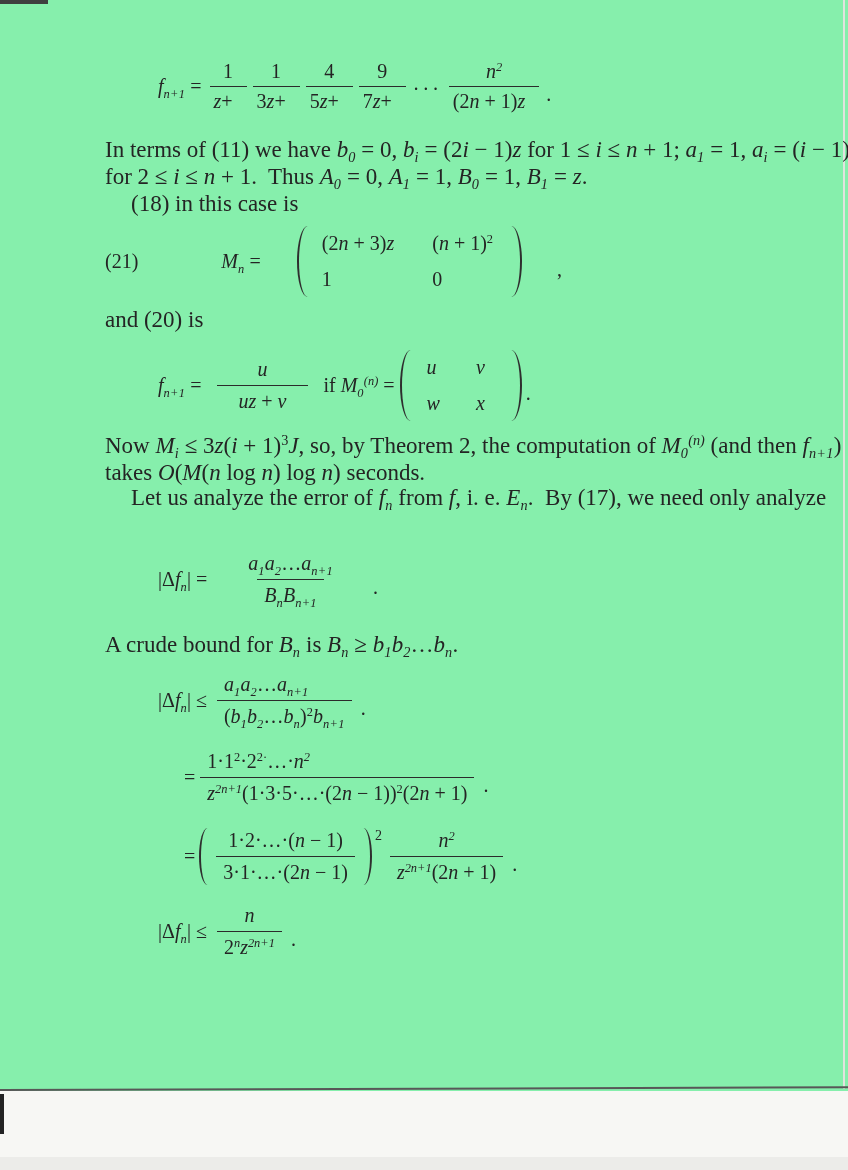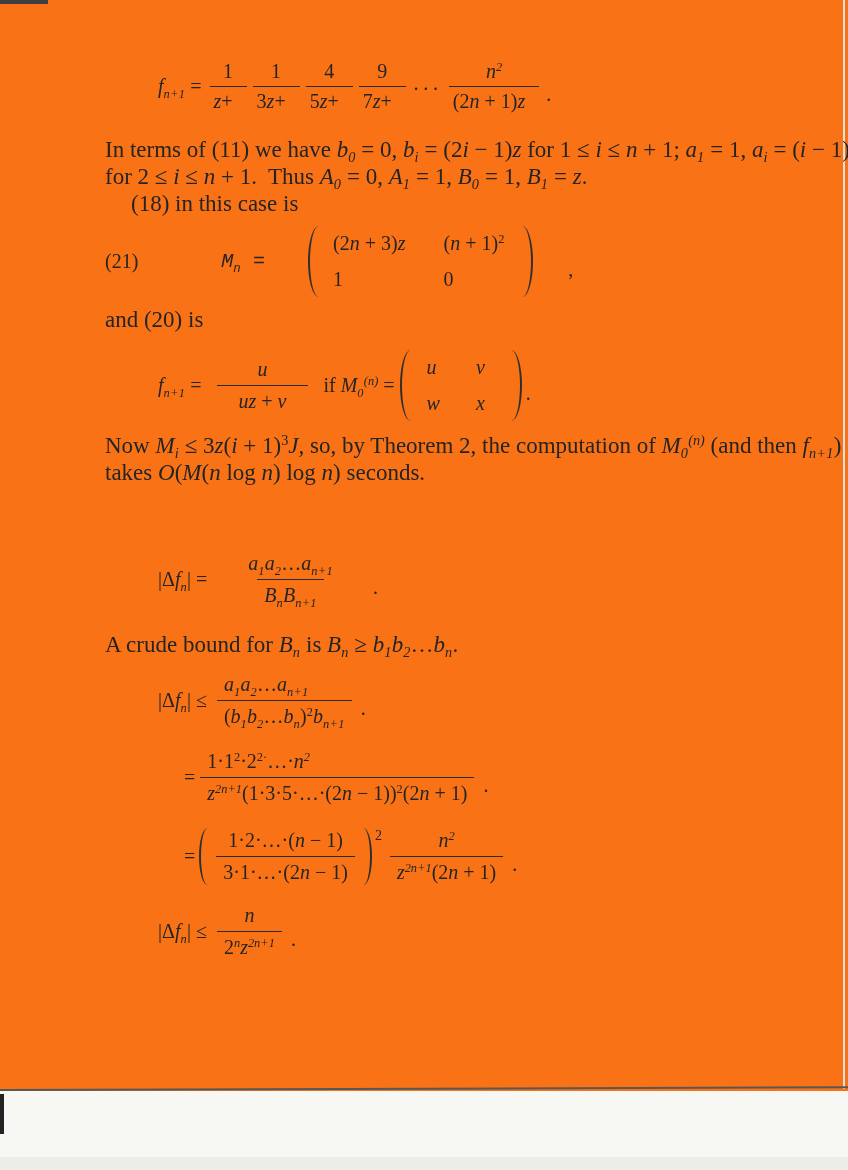--- a/index.html
+++ b/index.html
@@ -2,21 +2,21 @@
 <html><head>
 <meta charset="utf-8">
 <style>
   html, body { margin:0; padding:0; }
   .canvas {
     position:relative; width:848px; height:1170px; overflow:hidden;
     background:#f4f4f1;
     font-family:"Liberation Serif","DejaVu Serif",serif;
     color:#242424;
   }
-  .page { position:absolute; left:0; top:0; width:848px; height:1091px; background:#f97316; }
+  .page { position:absolute; left:0; top:0; width:848px; height:1091px; background:#86efac; }
   .abs { position:absolute; }
 
   
   .para { font-size:23px; }
   .pline { line-height:27px; white-space:pre; }
   .indent { padding-left:26px; }
 
   
   .eq { display:flex; align-items:center; font-size:20px; white-space:pre; }
   .seg { white-space:pre; }
@@ -39,21 +39,21 @@
   .mwrap { display:inline-flex; align-items:stretch; }
   .pwrap { display:inline-flex; align-items:stretch; margin-left:4px; }
   .matrix { display:grid; grid-template-columns:max-content max-content; justify-items:start; align-items:center; }
   .m21 { column-gap:38px; row-gap:13px; padding:6px 14px 6px 10px; }
   .m20 { column-gap:36px; row-gap:13px; padding:6px 22px 6px 12px; }
   .paren-l { width:13px; border-left:2.4px solid #2e2e2e; border-radius:15px 0 0 15px / 50px 0 0 50px; }
   .paren-r { width:13px; border-right:2.4px solid #2e2e2e; border-radius:0 15px 15px 0 / 0 50px 50px 0; }
   .pwrap .paren-l { width:10px; border-radius:12px 0 0 12px / 40px 0 0 40px; }
   .pwrap .paren-r { width:10px; border-radius:0 12px 12px 0 / 0 40px 40px 0; }
   .pow2 { align-self:flex-start; font-size:14px; margin:0 3px 0 3px; }
-  .lhs-gap { margin-left:52px;font-family:Liberation Mono, monospace; }
+  .lhs-gap { margin-left:52px; }
 
   
   .corner-mark { position:absolute; left:0; top:0; width:48px; height:4px; background:#3f3f3f; }
   .right-line { position:absolute; left:843px; top:0; width:2px; height:1089px; background:#e2e2df; }
   .page-edge { position:absolute; left:0; top:1089px; width:852px; height:2px; background:#575757; transform:rotate(-0.18deg); transform-origin:left center; }
   .scan-bottom { position:absolute; left:0; top:1091px; width:848px; height:79px; background:#f7f7f4; }
   .scan-strip { position:absolute; left:0; top:1157px; width:848px; height:13px; background:#ecece9; }
   .left-nub { position:absolute; left:0; top:1094px; width:4px; height:40px; background:#232323; }
 </style>
 </head>
@@ -136,20 +136,21 @@
       </span>
       <span class="tp">.</span>
     </div>
 
     <div class="para abs" style="left:105px; top:432px;">
       <div class="pline seg"><span>Now </span><span class="it">M<sub>i</sub></span><span> ≤ 3</span><span class="it">z</span><span>(</span><span class="it">i</span><span> + 1)<sup>3</sup></span><span class="it">J</span><span>, so, by Theorem 2, the computation of </span><span class="it">M<sub>0</sub><sup>(n)</sup></span><span> (and then </span><span class="it">f<sub>n+1</sub></span><span>)</span></div>
       <div class="pline seg"><span>takes </span><span class="it">O</span><span>(</span><span class="it">M</span><span>(</span><span class="it">n</span><span> log </span><span class="it">n</span><span>) log </span><span class="it">n</span><span>) seconds.</span></div>
     </div>
 
     <div class="para abs" style="left:105px; top:484px;">
+      <div class="pline seg indent"><span>Let us analyze the error of </span><span class="it">f<sub>n</sub></span><span> from </span><span class="it">f</span><span>, i. e. </span><span class="it">E<sub>n</sub></span><span>.  By (17), we need only analyze</span></div>
     </div>
 
     <div class="eq abs" style="left:158px; top:551px;gap:24px;">
       <span class="seg"><span>|Δ</span><span class="it">f<sub>n</sub></span><span>| = </span></span>
       <span class="frac">
         <span class="fnum seg"><span class="it">a<sub>1</sub></span><span class="it">a<sub>2</sub></span><span>…</span><span class="it">a<sub>n+1</sub></span></span>
         <span class="fden seg"><span class="it">B<sub>n</sub></span><span class="it">B<sub>n+1</sub></span></span>
       </span>
       <span class="tp">.</span>
     </div>

